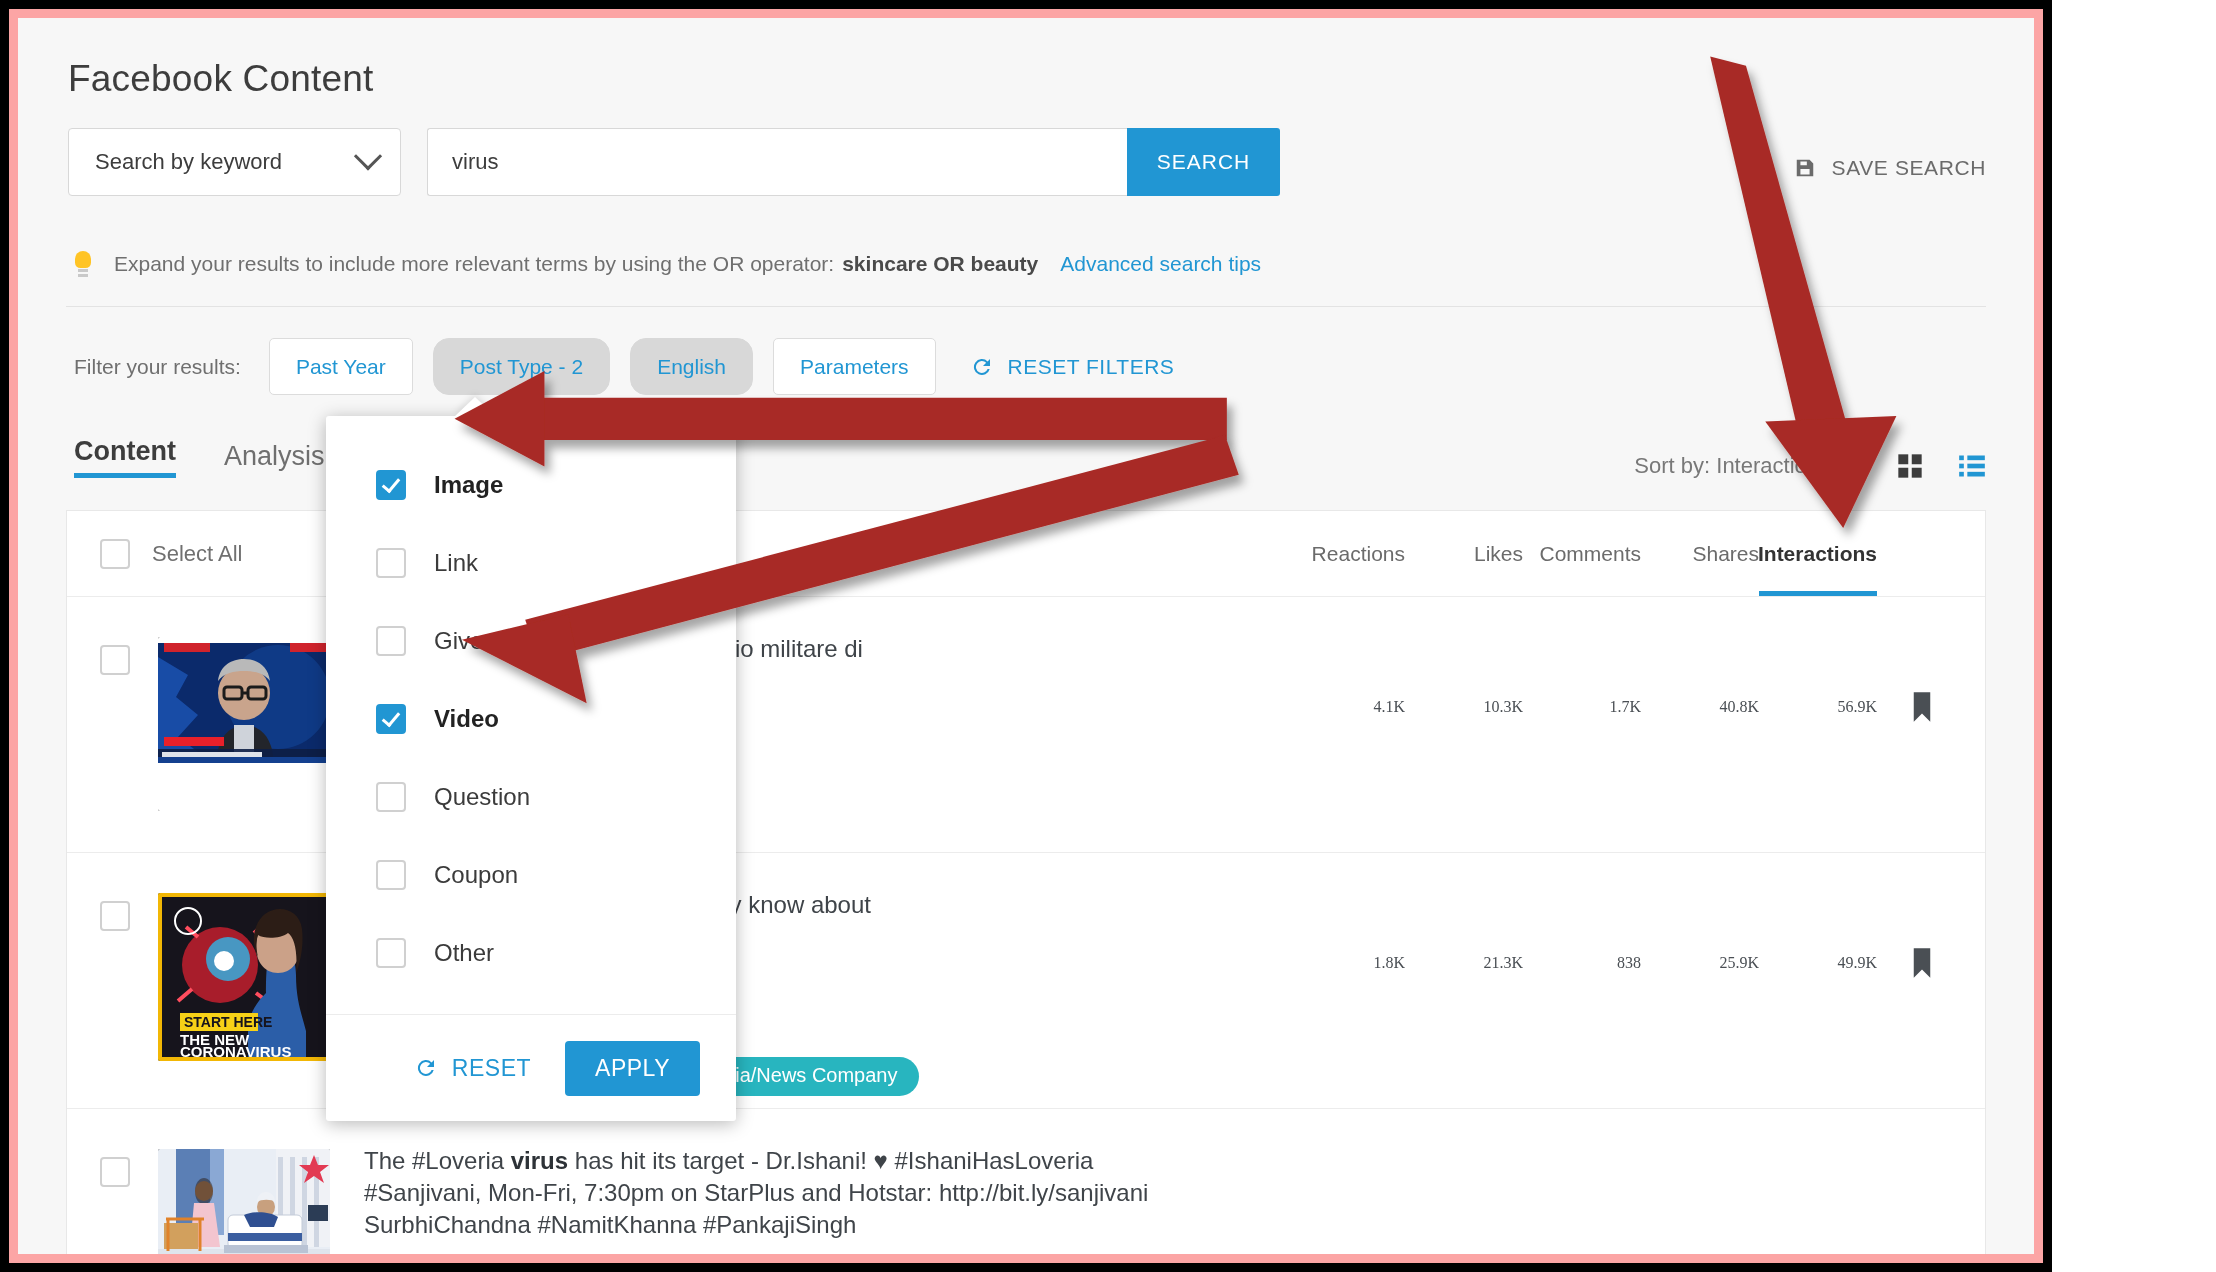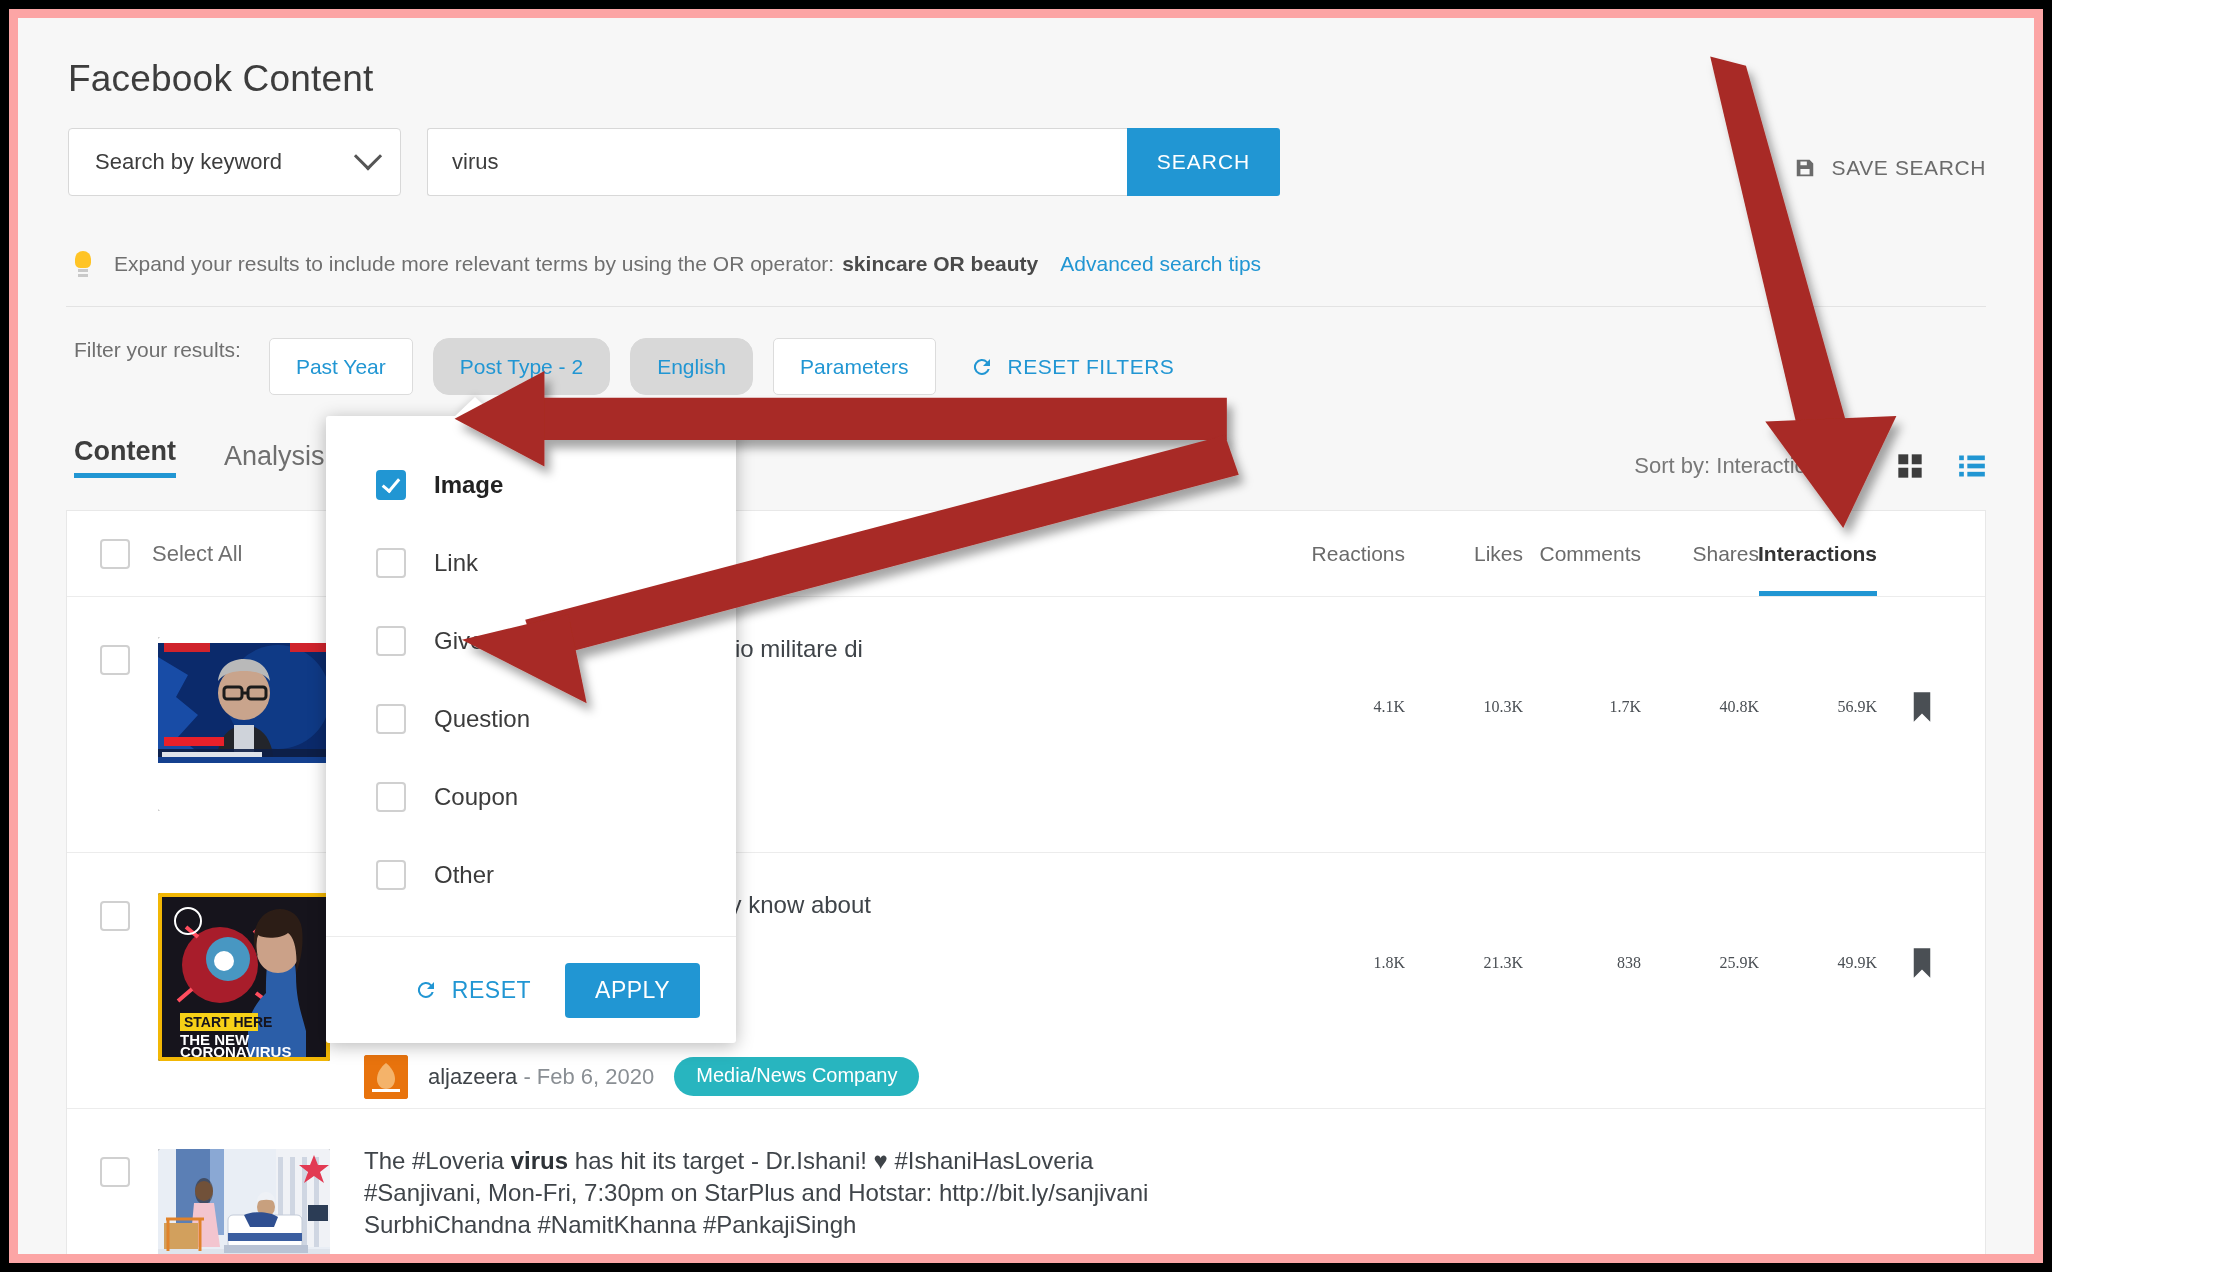--- a/index.html
+++ b/index.html
@@ -160,20 +160,21 @@
     height: 1px;
     background: #e3e3e3;
   }
 
   
   .filters {
     position: absolute;
     left: 56px;
     top: 320px;
     display: flex;
+    align-items: center;
     gap: 0;
   }
   .filters-label {
     font-size: 21px;
     color: #6f6f6f;
     margin-right: 28px;
   }
   .fbtn {
     height: 55px;
     padding: 0 26px;
@@ -736,20 +737,24 @@
         <span class="dd-label">Image</span>
       </div>
       <div class="dd-item">
         <span class="cbox"></span>
         <span class="dd-label">Link</span>
       </div>
       <div class="dd-item">
         <span class="cbox"></span>
         <span class="dd-label">Giveaway</span>
       </div>
+      <div class="dd-item on">
+        <span class="cbox checked"></span>
+        <span class="dd-label">Video</span>
+      </div>
       <div class="dd-item">
         <span class="cbox"></span>
         <span class="dd-label">Question</span>
       </div>
       <div class="dd-item">
         <span class="cbox"></span>
         <span class="dd-label">Coupon</span>
       </div>
       <div class="dd-item">
         <span class="cbox"></span>

